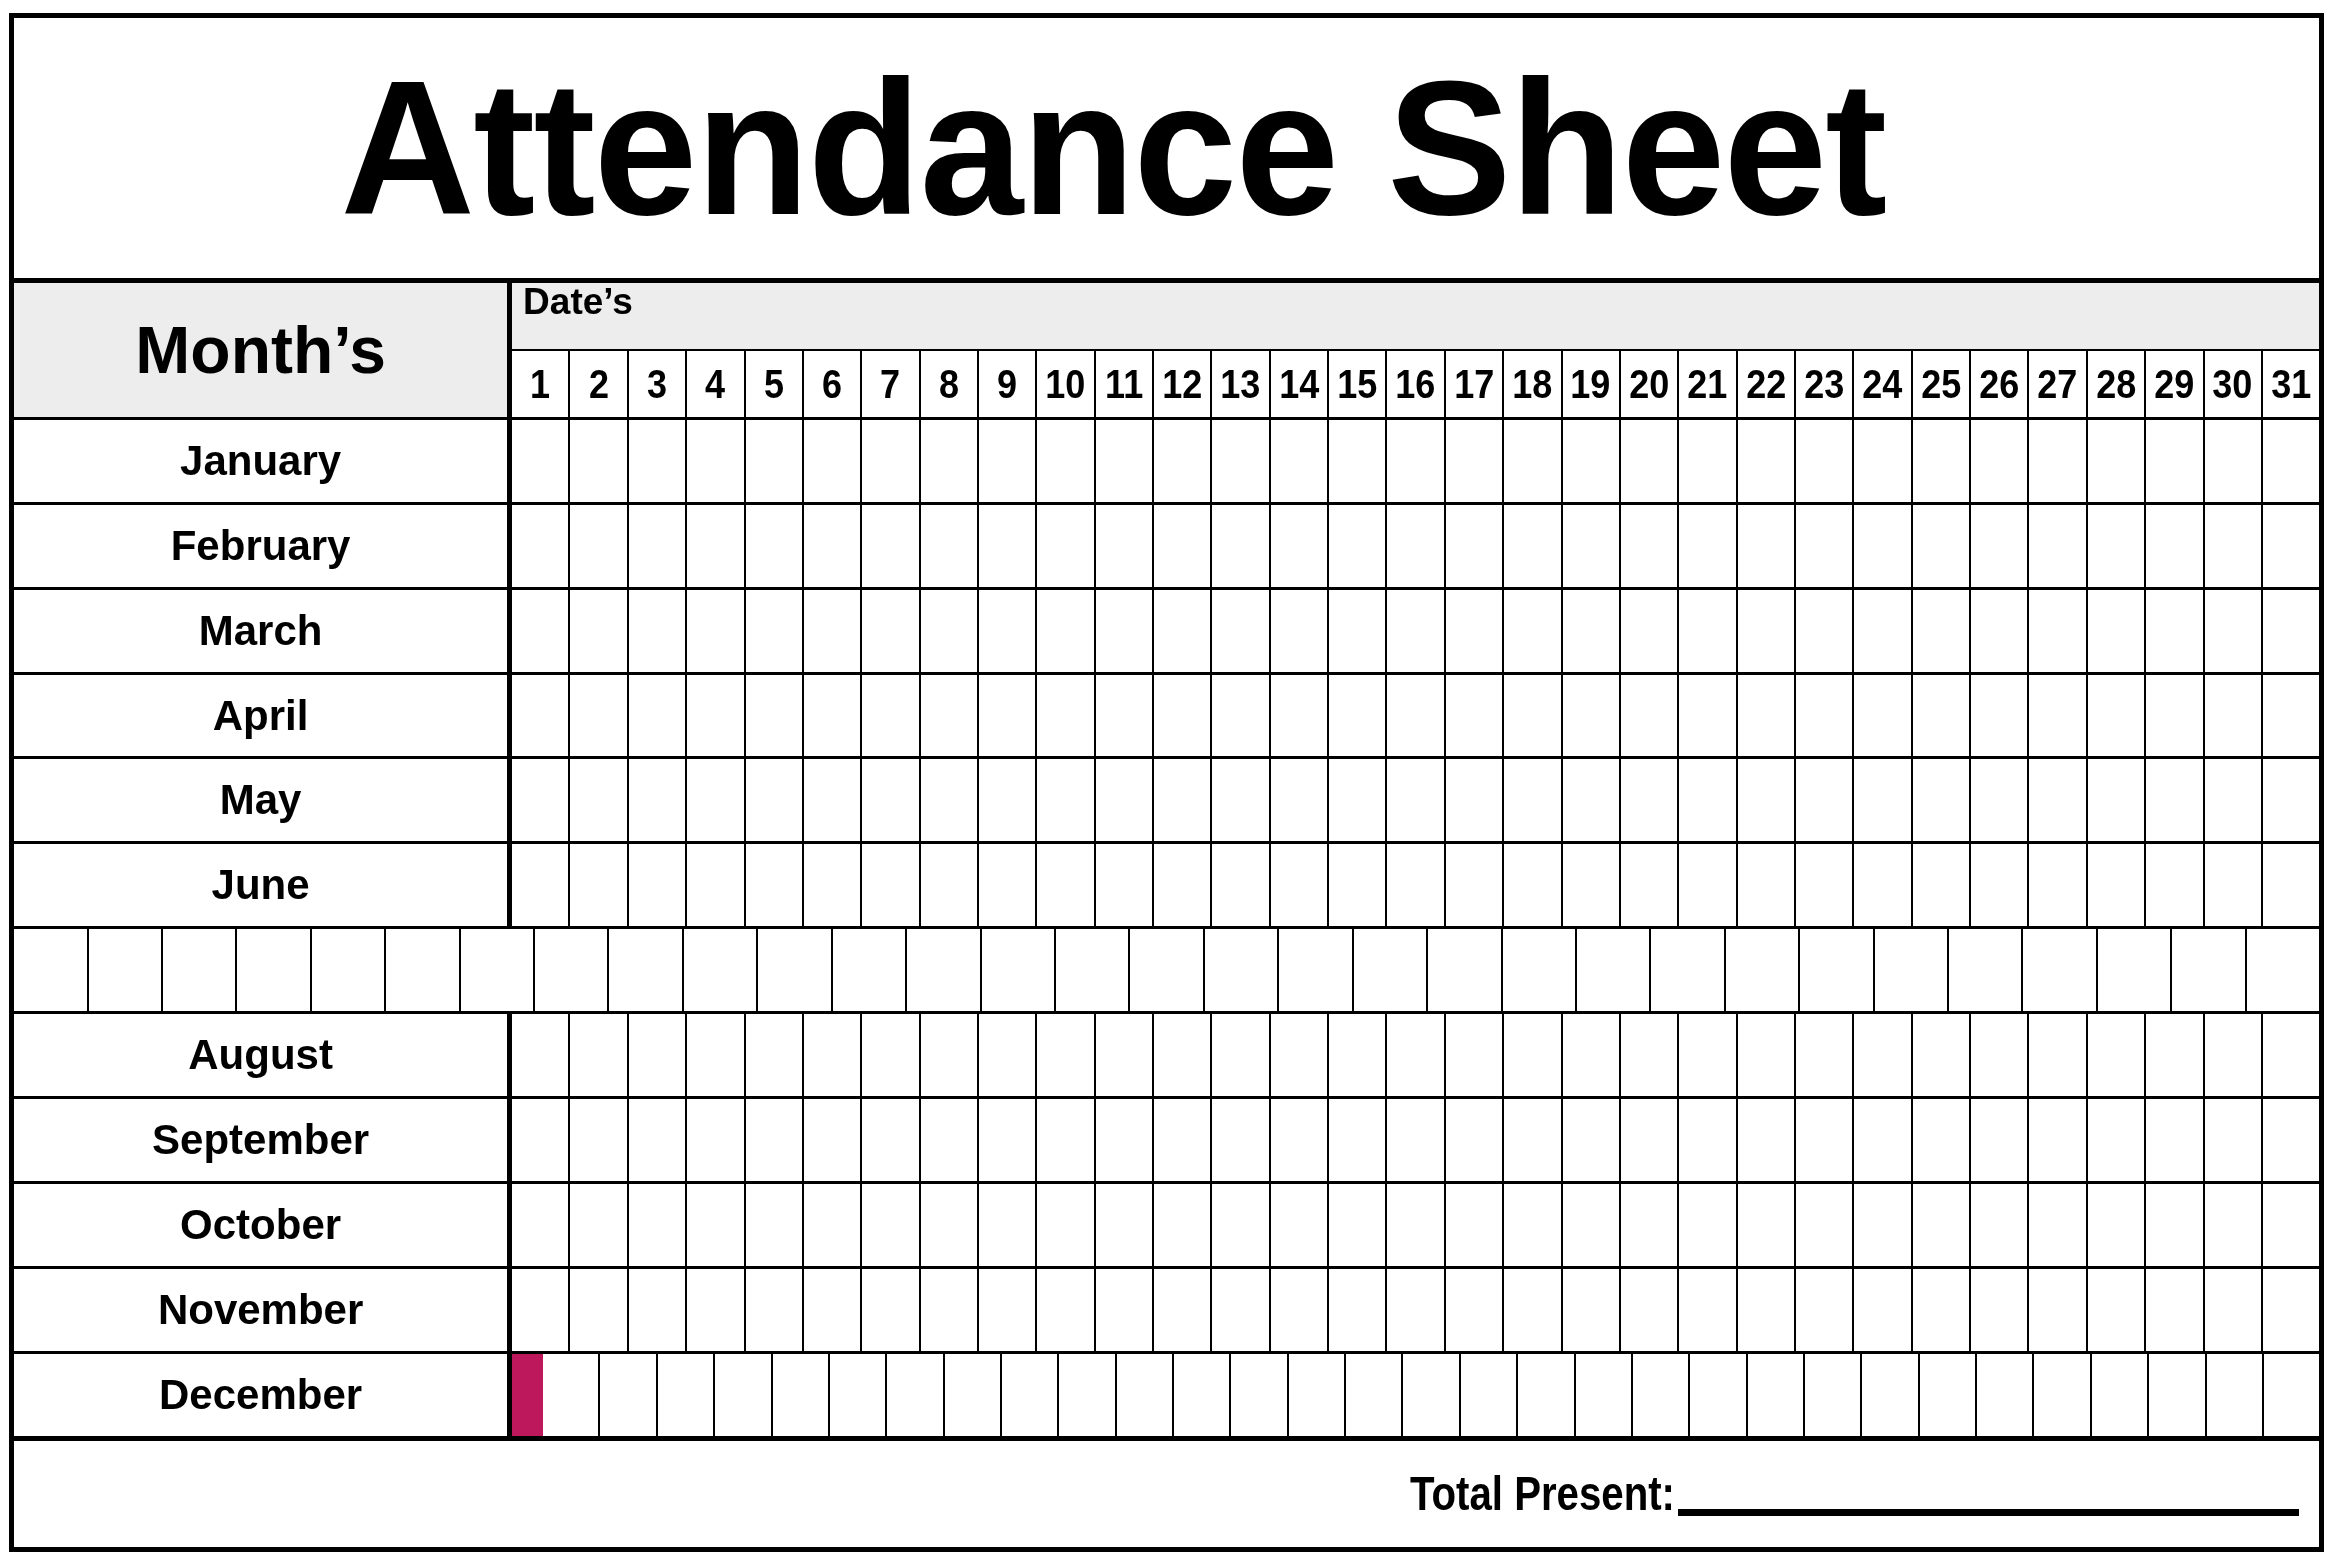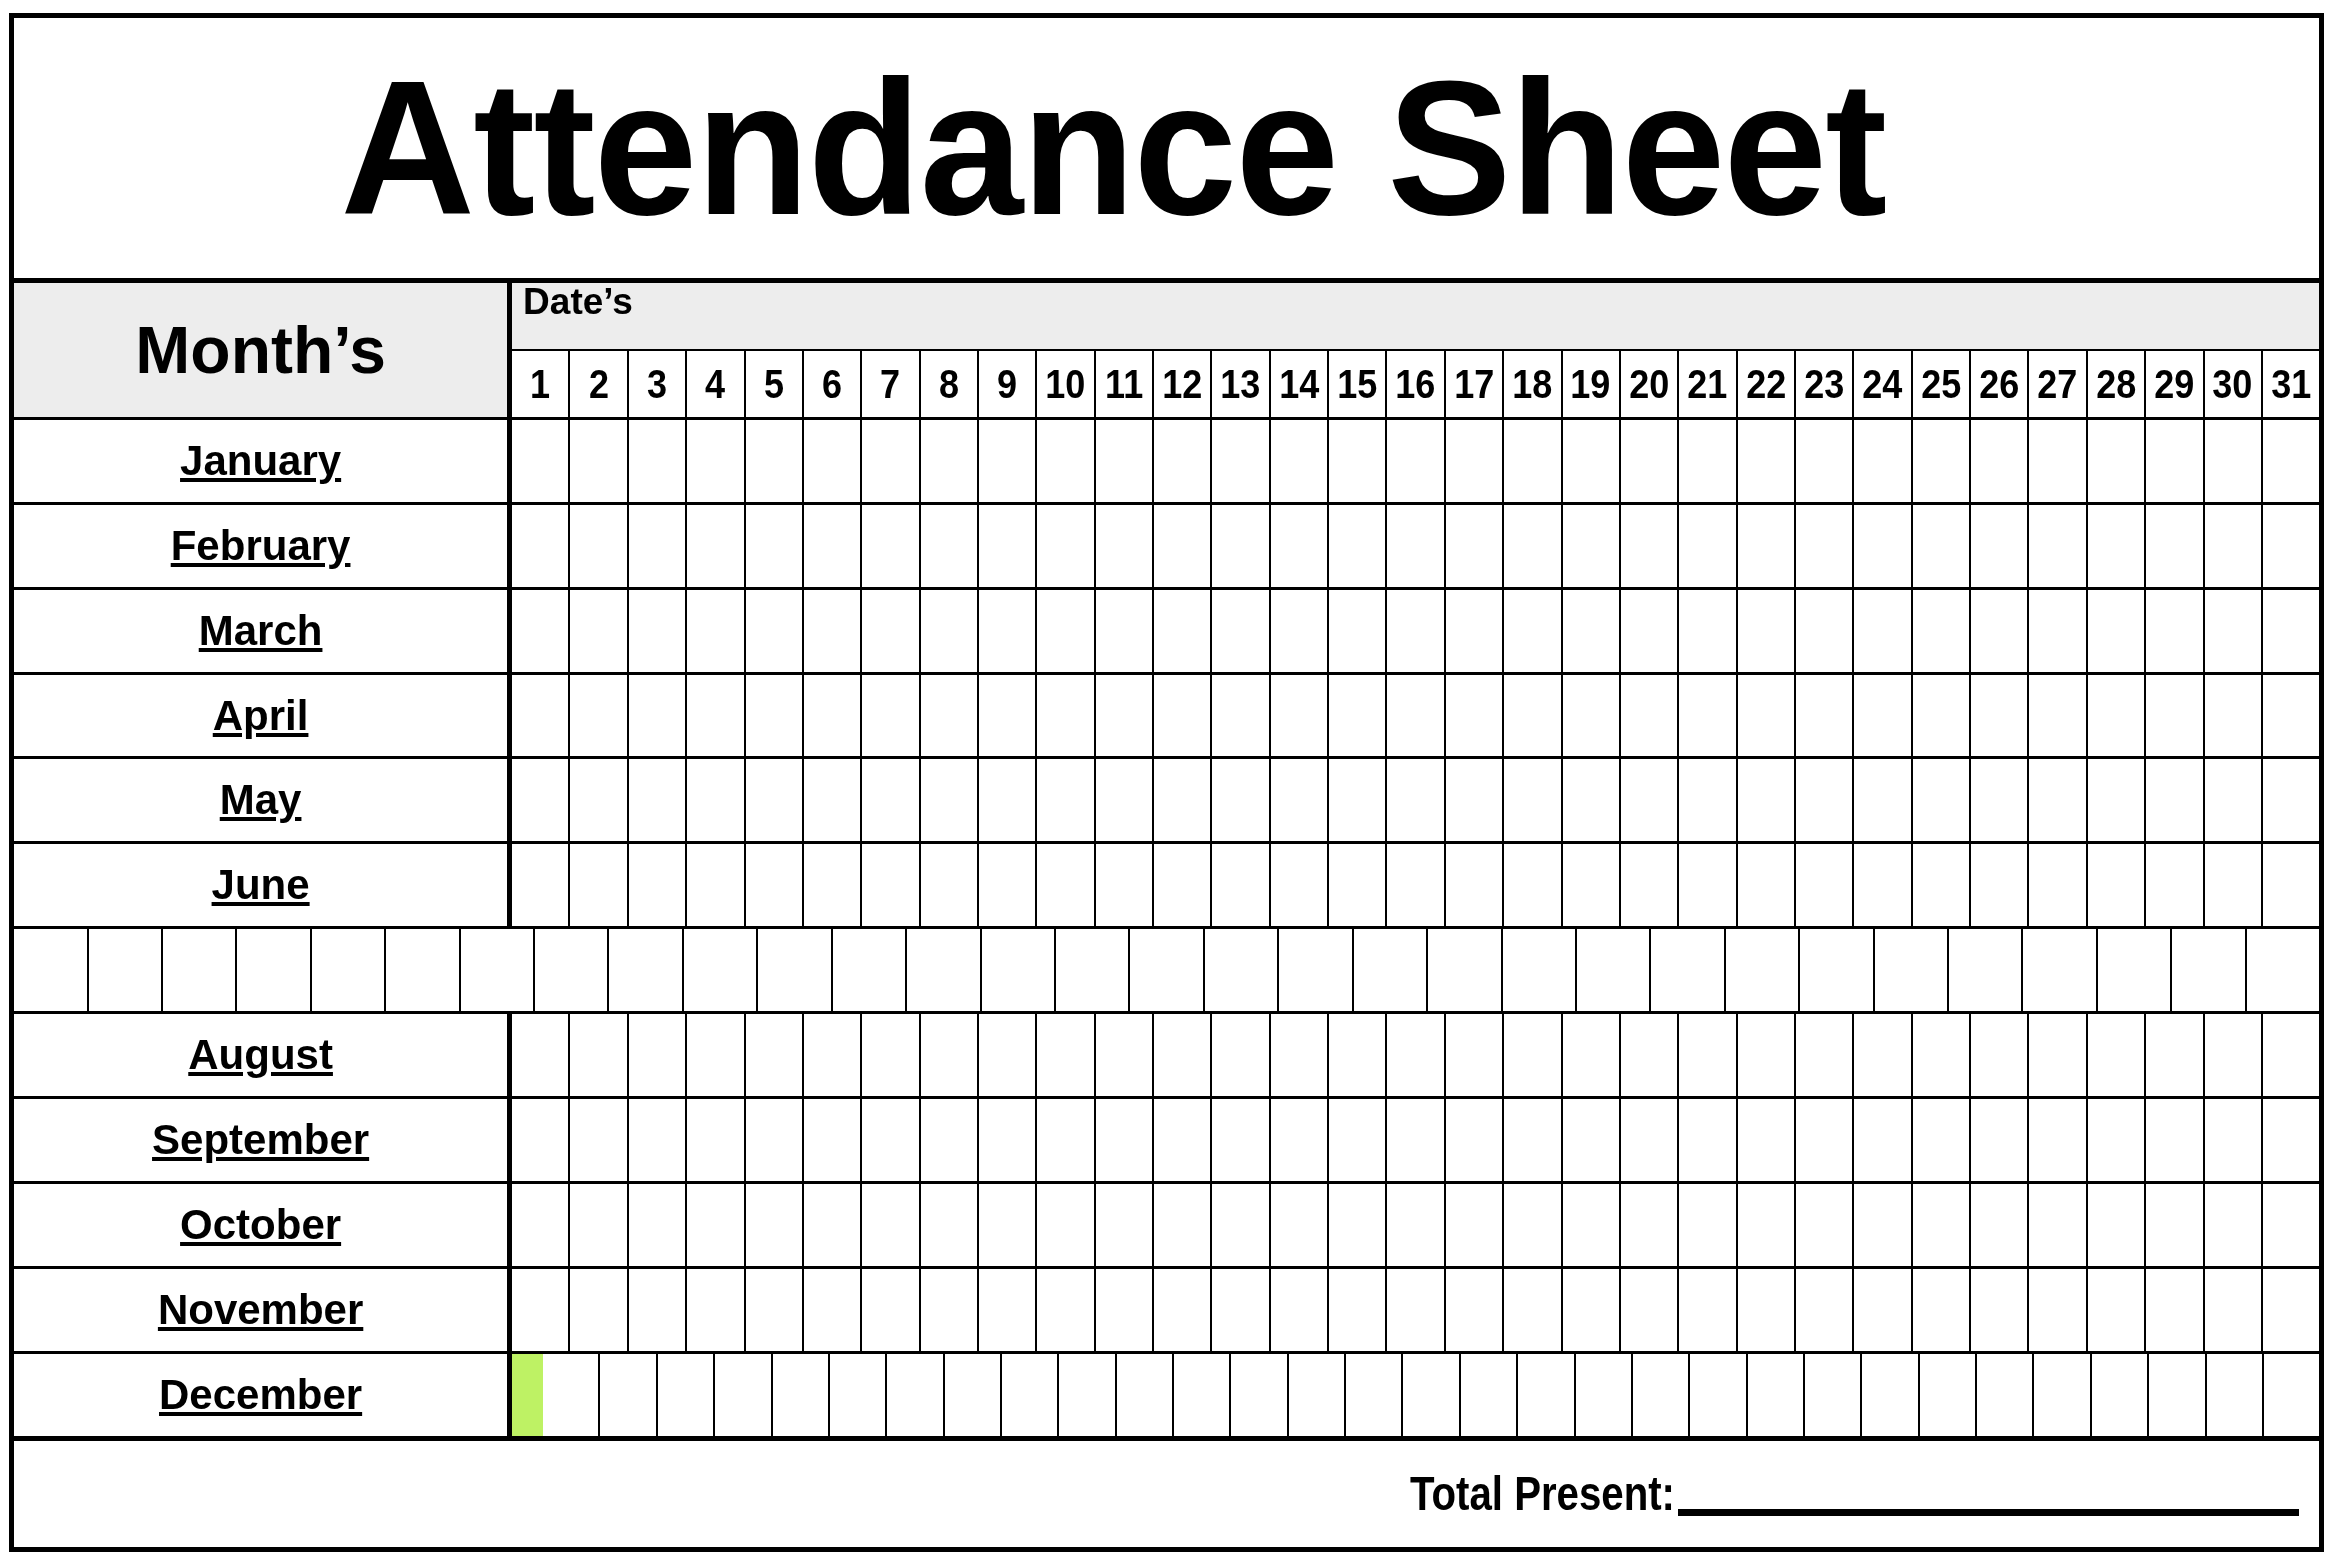--- a/index.html
+++ b/index.html
@@ -16,21 +16,21 @@
 
   
   .sheet-wrap {
     position: absolute;
     left: 9.1px;
     top: 12.8px;
     width: 2315px;
     height: 1539px;
     box-sizing: border-box;
     border: 5.5px solid #000000;
-    background: #bef264;
+    background: #be185d;
     display: flex;
     flex-direction: column;
   }
 
   
   .title-band {
     height: 265px;
     flex: 0 0 265px;
     box-sizing: border-box;
     border-bottom: 5.5px solid #000000;
@@ -161,21 +161,20 @@
     justify-content: center;
     background: #ffffff;
     overflow: hidden;
   }
   .month-name-label {
     font-weight: bold;
     font-size: 42px;
     line-height: 1;
     color: #000000;
     white-space: nowrap;
-    text-decoration: underline;
   }
   .day-slots {
     flex: 1 1 auto;
     display: flex;
     min-width: 0;
   }
   .slot {
     flex: 1 1 0;
     box-sizing: border-box;
     border-right: 2.7px solid #000000;

